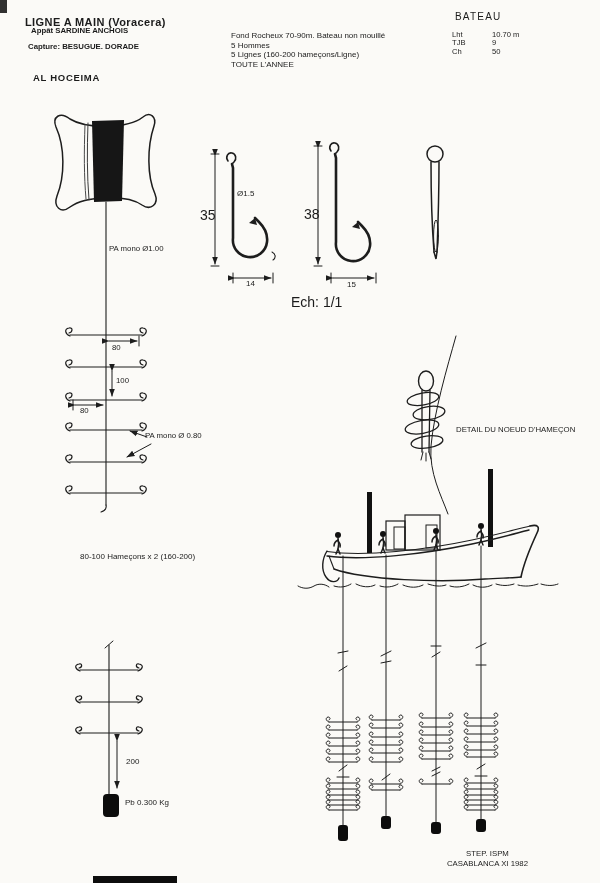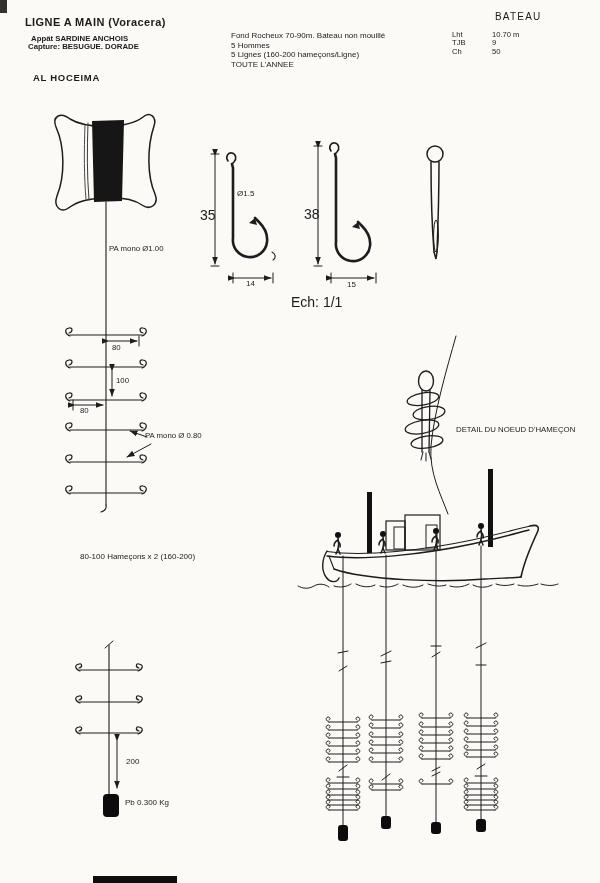--- a/index.html
+++ b/index.html
@@ -6,21 +6,21 @@
   .page{position:relative;width:600px;height:883px;background:#fbfaf7;overflow:hidden;
         font-family:"Liberation Sans",sans-serif;color:#191919;}
   svg.art{position:absolute;left:0;top:0;}
   .t{position:absolute;white-space:nowrap;line-height:1.12;color:#1b1b1b;}
   .b{font-weight:bold;padding-left:16px;}
   .f8{font-size:8px;}
   .f78{font-size:7.8px;}
   .f85{font-size:14px;}
   .title{font-size:11px;letter-spacing:.4px;}
   .loc{font-size:9.5px;letter-spacing:.7px;}
-  .bateau{font-size:10px;letter-spacing:1.2px;margin-left:40px;}
+  .bateau{font-size:10px;letter-spacing:1.2px;}
   .spec-row{font-size:7.6px;line-height:8.4px;}
   .spec-row .lb{display:inline-block;width:40px;}
   .cond div{font-size:8px;line-height:9.7px;}
   .footer{text-align:center;font-size:7.8px;line-height:9.5px;}
   .mark{position:absolute;background:#0d0d0d;}
 </style>
 </head>
 <body>
 
 <div class="page">
@@ -240,21 +240,21 @@
       <use href="#sbr" xlink:href="#sbr" x="481" y="805"></use>
         <use href="#sbr" xlink:href="#sbr" x="481" y="810"></use>
       <rect x="476" y="819" width="10" height="13" rx="3" fill="#0c0c0c" stroke="none"></rect>
     </g>
   </svg>
 
   <div class="mark" style="left:0;top:21;width:7px;height:13px;opacity:.85"></div>
   <div class="mark" style="left:93px;top:876px;width:84px;height:7px"></div>
 
   <div class="t title b" style="left:9px;top:16px">LIGNE A MAIN (Voracera)</div>
-  <div class="t f78 b" style="left:15px;top:35px">Appât SARDINE ANCHOIS</div>
+  <div class="t f78 b" style="left:15px;top:27px">Appât SARDINE ANCHOIS</div>
   <div class="t f78 b" style="left:12px;top:43px">Capture: BESUGUE. DORADE</div>
   <div class="t loc b" style="left:17px;top:73px">AL HOCEIMA</div>
 
   <div class="t cond" style="left:231px;top:31px">
     <div>Fond Rocheux 70-90m. Bateau non mouillé</div>
     <div>5 Hommes</div>
     <div>5 Lignes (160-200 hameçons/Ligne)</div>
     <div>TOUTE L'ANNEE</div>
   </div>
 
@@ -283,14 +283,18 @@
   <div class="t f78" style="left:116px;top:377px">100</div>
   <div class="t f78" style="left:80px;top:407px">80</div>
   <div class="t f78" style="left:145px;top:432px">PA mono Ø 0.80</div>
   <div class="t f8" style="left:80px;top:553px">80-100 Hameçons x 2 (160-200)</div>
 
   <div class="t f8" style="left:126px;top:758px">200</div>
   <div class="t f8" style="left:125px;top:799px">Pb 0.300 Kg</div>
 
   <div class="t f78" style="left:456px;top:426px">DETAIL DU NOEUD D'HAMEÇON</div>
 
+  <div class="t footer" style="left:425px;top:849px;width:125px">
+    <div>STEP. ISPM</div>
+    <div>CASABLANCA XI 1982</div>
+  </div>
 
 </div>
 
 </body></html>

